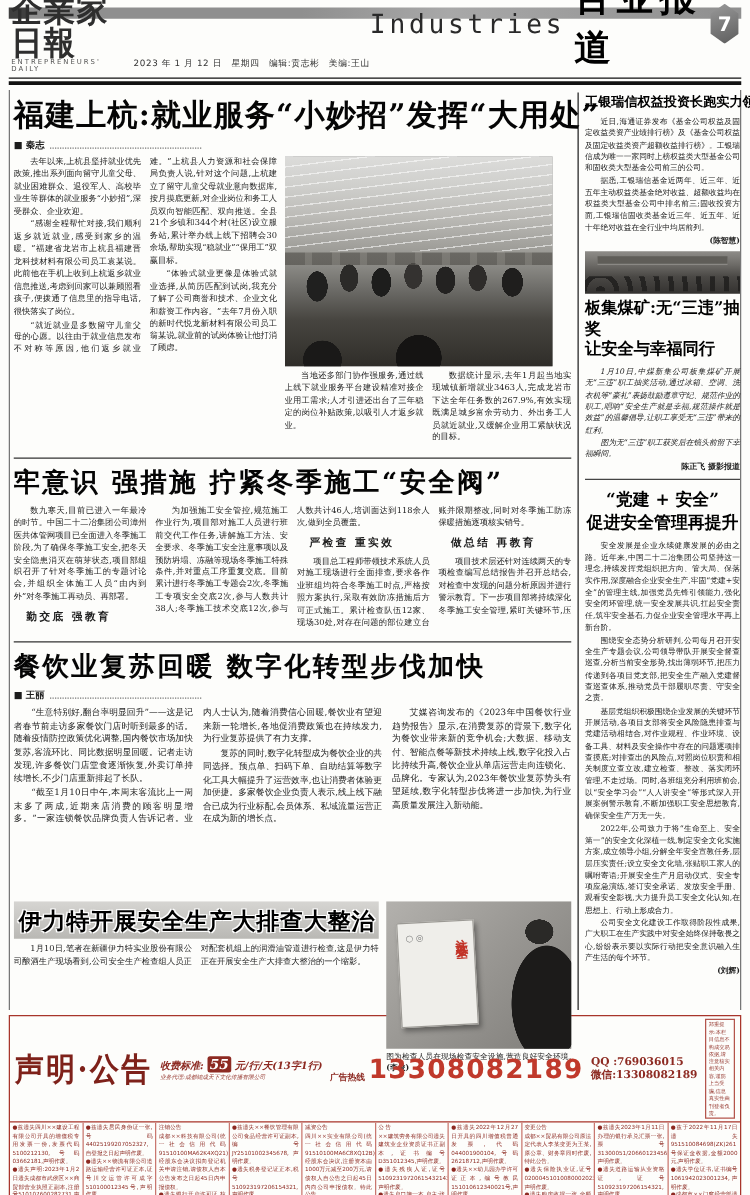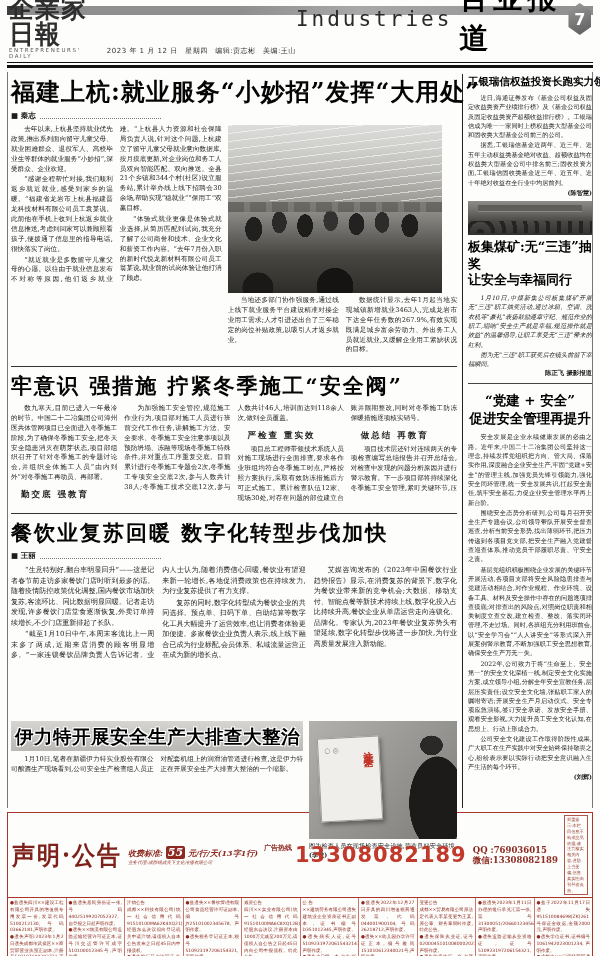--- a/index.html
+++ b/index.html
@@ -97,21 +97,21 @@
   .sb-rule { border-top:1px solid #444; margin:5px 0 2px; }
 
   
   .classifieds { border:1.5px solid #a8352b; margin-top:4px; }
   .cl-head { display:flex; align-items:center; gap:6px; padding:2px 4px; border-bottom:1.5px solid #a8352b; }
   .cl-title { font-size:23px; font-weight:900; color:#7e211a; letter-spacing:2px; white-space:nowrap; transform:scaleY(1.1); }
   .cl-feeblock { display:flex; flex-direction:column; gap:1px;font-style:italic; }
   .cl-fee { font-size:8px; font-weight:700; color:#8d2a22; white-space:nowrap; }
   .cl-fee .big { font-size:11px; background:#8d2a22; color:#fff; padding:0 2px; border-radius:2px; }
   .cl-agency { font-size:4.6px; color:#9a4038; }
-  .cl-hotline { display:flex; align-items:flex-start; gap:3px; white-space:nowrap; }
+  .cl-hotline { display:flex; align-items:flex-end; gap:3px; white-space:nowrap; }
   .cl-hotline .lbl { font-size:7px; color:#8d2a22; font-weight:700; }
   .cl-hotline .num { font-size:21px; font-weight:900; color:#c0392b; font-family:"DejaVu Sans","Liberation Sans",sans-serif; letter-spacing:1px; }
   .cl-contact { font-size:8.5px; font-weight:700; color:#8d2a22; line-height:1.25; white-space:nowrap; }
   .cl-notice { border:1px solid #b4554c; font-size:4.2px; color:#9a4038; line-height:1.4; padding:1px 2px; width:86px; }
   .cl-grid { display:flex; height:112px; overflow:hidden; }
   .cl-col { flex:1; padding:2px 2px; border-left:1px solid #c9776f; font-size:4.5px; line-height:1.5; color:#8d2a22; text-align:justify; white-space:pre-line; overflow:hidden; font-family:"DejaVu Sans","Liberation Sans",sans-serif; }
   .cl-col:first-child { border-left:none; }
 </style>
 </head>
 <body>

